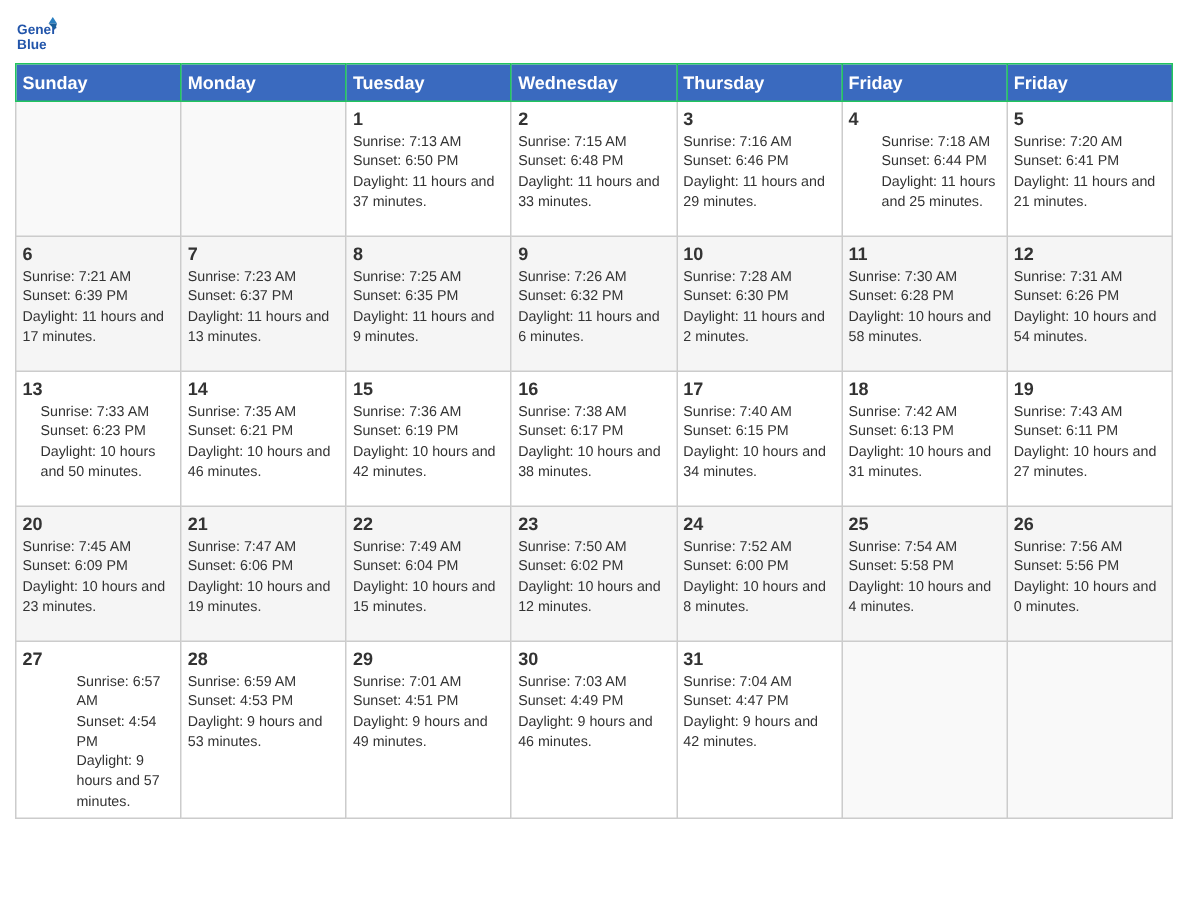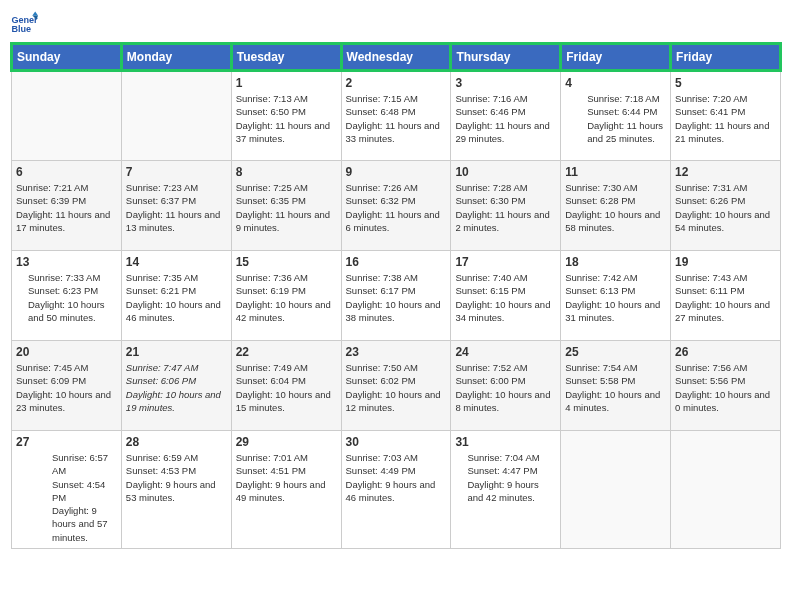--- a/index.html
+++ b/index.html
@@ -41,21 +41,21 @@
       width: 100%;
       border-collapse: collapse;
       table-layout: fixed;
     }
     thead tr th {
       background-color: #3a6abf;
       color: #fff;
       font-size: 12px;
       padding: 5px 4px;
       text-align: left;
-      border: 3px solid #22c55e;
+      border: 1px solid #22c55e;
     }
     tbody tr td {
       border: 1px solid #ccc;
       vertical-align: top;
       padding: 4px;
       font-size: 10px;
       color: #333;
       height: 90px;
     }
     tbody tr:nth-child(odd) td {
@@ -234,21 +234,21 @@
       </tr>
       <tr>
         <td>
           <span class="day-num">20</span>
           <div class="day-info" style="white-space: pre-line;">Sunrise: 7:45 AM
 Sunset: 6:09 PM
 Daylight: 10 hours and 23 minutes.</div>
         </td>
         <td>
           <span class="day-num">21</span>
-          <div class="day-info" style="white-space: pre-line; font-style: italic;">Sunrise: 7:47 AM
+          <div class="day-info" style="white-space: pre-line;">Sunrise: 7:47 AM
 Sunset: 6:06 PM
 Daylight: 10 hours and 19 minutes.</div>
         </td>
         <td>
           <span class="day-num">22</span>
           <div class="day-info" style="white-space: pre-line;">Sunrise: 7:49 AM
 Sunset: 6:04 PM
 Daylight: 10 hours and 15 minutes.</div>
         </td>
         <td>
@@ -296,21 +296,21 @@
 Daylight: 9 hours and 49 minutes.</div>
         </td>
         <td>
           <span class="day-num">30</span>
           <div class="day-info" style="white-space: pre-line;">Sunrise: 7:03 AM
 Sunset: 4:49 PM
 Daylight: 9 hours and 46 minutes.</div>
         </td>
         <td>
           <span class="day-num">31</span>
-          <div class="day-info" style="white-space: pre-line; margin-left: 12px;">Sunrise: 7:04 AM
+          <div class="day-info" style="white-space: pre-line;">Sunrise: 7:04 AM
 Sunset: 4:47 PM
 Daylight: 9 hours and 42 minutes.</div>
         </td>
         <td class="empty-cell"></td>
         <td class="empty-cell"></td>
       </tr>
     </tbody>
 </table>
 
 </body></html>

